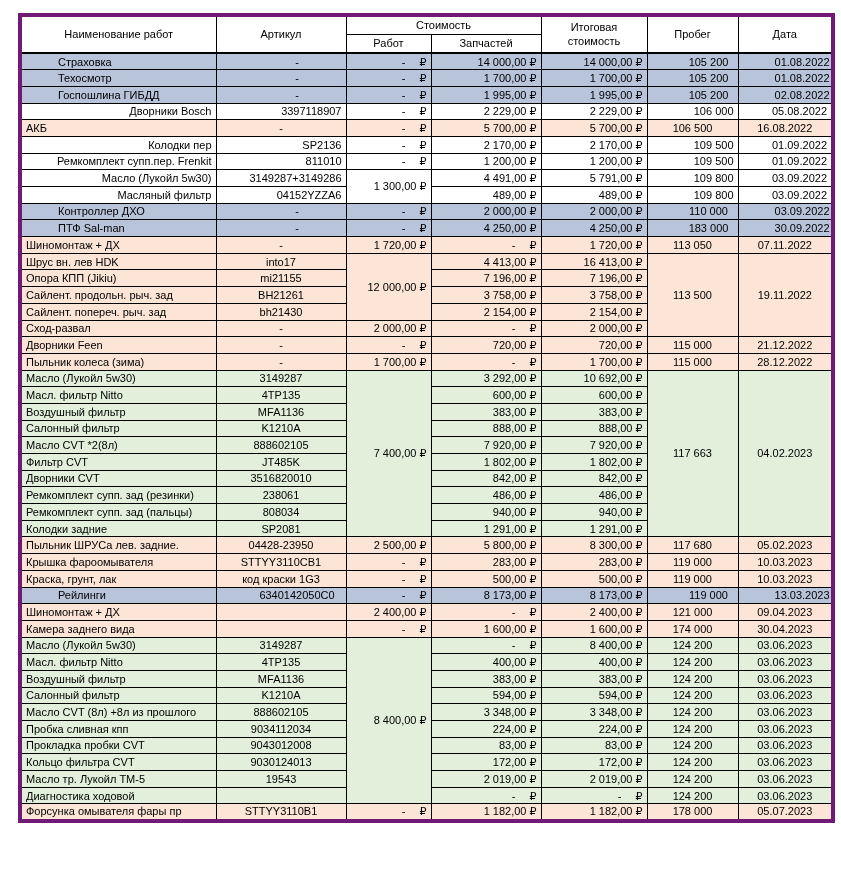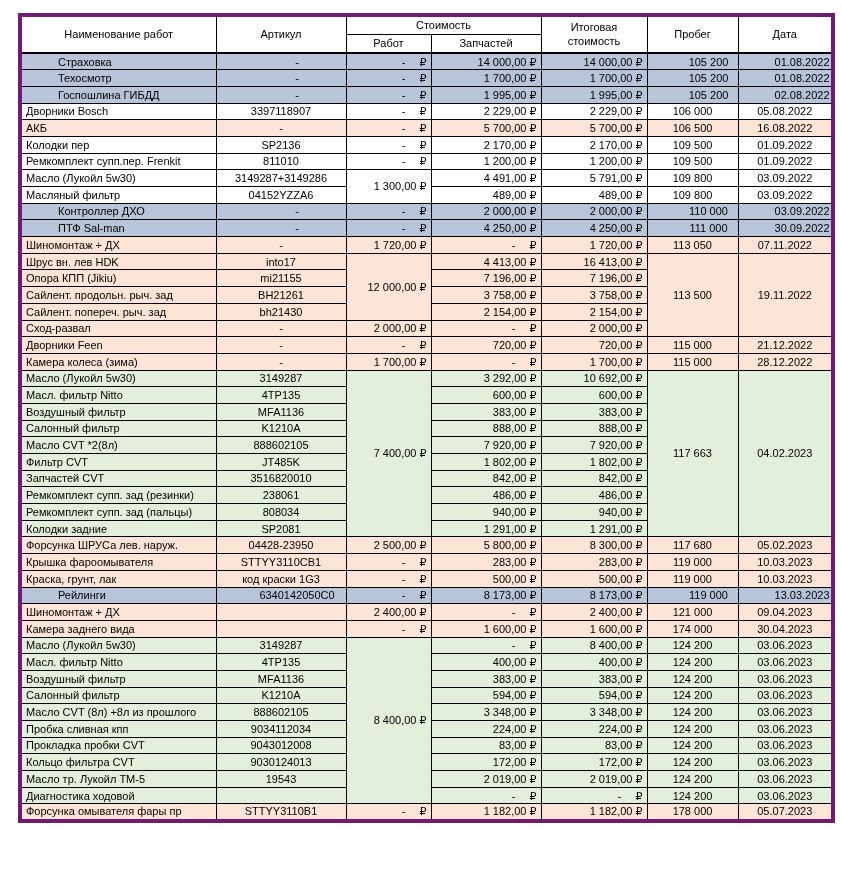--- a/index.html
+++ b/index.html
@@ -41,21 +41,21 @@
     white-space: nowrap;
   }
   td.name   { text-align: left; }
   td.center { text-align: center; }
   td.money  { text-align: right; }
   .spacer { display: inline-block; width: 14px; }
 
   tr.bg-blue  td { background: #b7c4da; padding-left: 36px; }
   tr.bg-peach td { background: #fce4d6; }
   tr.bg-green td { background: #e2efda; }
-  tr.bg-white td { background: #ffffff; }
+  tr.bg-white td { background: #ffffff; text-align: right; }
 </style>
 </head>
 <body>
 
 <div class="sheet">
   <table class="service">
     <colgroup>
       <col style="width:196px">
       <col style="width:130px">
       <col style="width:85px">
@@ -167,21 +167,21 @@
           <td class="money">2 000,00&nbsp;₽</td>
           <td class="center">110 000</td>
           <td class="center">03.09.2022</td>
         </tr>
         <tr class="bg-blue">
           <td class="name">ПТФ Sal-man</td>
           <td class="center">-</td>
           <td class="money"><span>-</span><span class="spacer"></span><span>₽</span></td>
           <td class="money">4 250,00&nbsp;₽</td>
           <td class="money">4 250,00&nbsp;₽</td>
-          <td class="center">111 000</td>
+          <td class="center">183 000</td>
           <td class="center">30.09.2022</td>
         </tr>
         <tr class="bg-peach">
           <td class="name">Шиномонтаж + ДХ</td>
           <td class="center">-</td>
           <td class="money">1 720,00&nbsp;₽</td>
           <td class="money"><span>-</span><span class="spacer"></span><span>₽</span></td>
           <td class="money">1 720,00&nbsp;₽</td>
           <td class="center">113 050</td>
           <td class="center">07.11.2022</td>
@@ -223,21 +223,21 @@
         <tr class="bg-peach">
           <td class="name">Дворники Feen</td>
           <td class="center">-</td>
           <td class="money"><span>-</span><span class="spacer"></span><span>₽</span></td>
           <td class="money">720,00&nbsp;₽</td>
           <td class="money">720,00&nbsp;₽</td>
           <td class="center">115 000</td>
           <td class="center">21.12.2022</td>
         </tr>
         <tr class="bg-peach">
-          <td class="name">Камера колеса (зима)</td>
+          <td class="name">Пыльник колеса (зима)</td>
           <td class="center">-</td>
           <td class="money">1 700,00&nbsp;₽</td>
           <td class="money"><span>-</span><span class="spacer"></span><span>₽</span></td>
           <td class="money">1 700,00&nbsp;₽</td>
           <td class="center">115 000</td>
           <td class="center">28.12.2022</td>
         </tr>
         <tr class="bg-green">
           <td class="name">Масло (Лукойл 5w30)</td>
           <td class="center">3149287</td>
@@ -271,21 +271,21 @@
           <td class="money">7 920,00&nbsp;₽</td>
           <td class="money">7 920,00&nbsp;₽</td>
         </tr>
         <tr class="bg-green">
           <td class="name">Фильтр CVT</td>
           <td class="center">JT485K</td>
           <td class="money">1 802,00&nbsp;₽</td>
           <td class="money">1 802,00&nbsp;₽</td>
         </tr>
         <tr class="bg-green">
-          <td class="name">Запчастей CVT</td>
+          <td class="name">Дворники CVT</td>
           <td class="center">3516820010</td>
           <td class="money">842,00&nbsp;₽</td>
           <td class="money">842,00&nbsp;₽</td>
         </tr>
         <tr class="bg-green">
           <td class="name">Ремкомплект супп. зад (резинки)</td>
           <td class="center">238061</td>
           <td class="money">486,00&nbsp;₽</td>
           <td class="money">486,00&nbsp;₽</td>
         </tr>
@@ -295,21 +295,21 @@
           <td class="money">940,00&nbsp;₽</td>
           <td class="money">940,00&nbsp;₽</td>
         </tr>
         <tr class="bg-green">
           <td class="name">Колодки задние</td>
           <td class="center">SP2081</td>
           <td class="money">1 291,00&nbsp;₽</td>
           <td class="money">1 291,00&nbsp;₽</td>
         </tr>
         <tr class="bg-peach">
-          <td class="name">Форсунка ШРУСа лев. наруж.</td>
+          <td class="name">Пыльник ШРУСа лев. задние.</td>
           <td class="center">04428-23950</td>
           <td class="money">2 500,00&nbsp;₽</td>
           <td class="money">5 800,00&nbsp;₽</td>
           <td class="money">8 300,00&nbsp;₽</td>
           <td class="center">117 680</td>
           <td class="center">05.02.2023</td>
         </tr>
         <tr class="bg-peach">
           <td class="name">Крышка фароомывателя</td>
           <td class="center">STTYY3110CB1</td>

